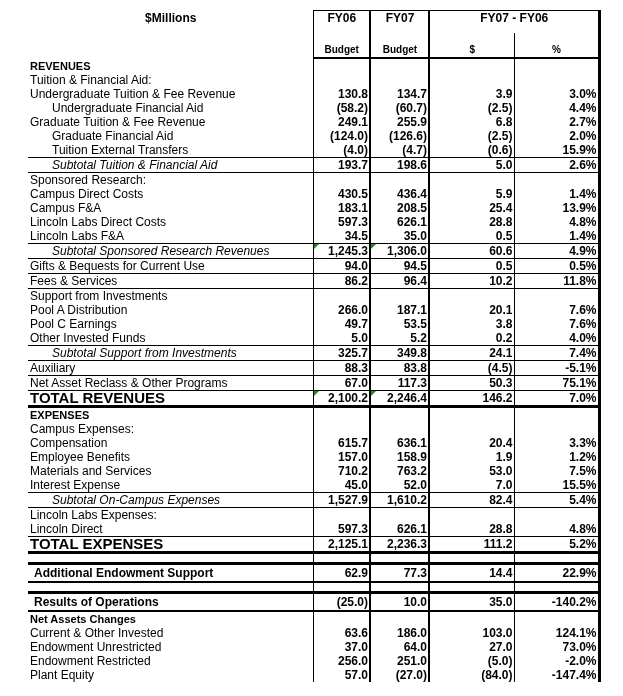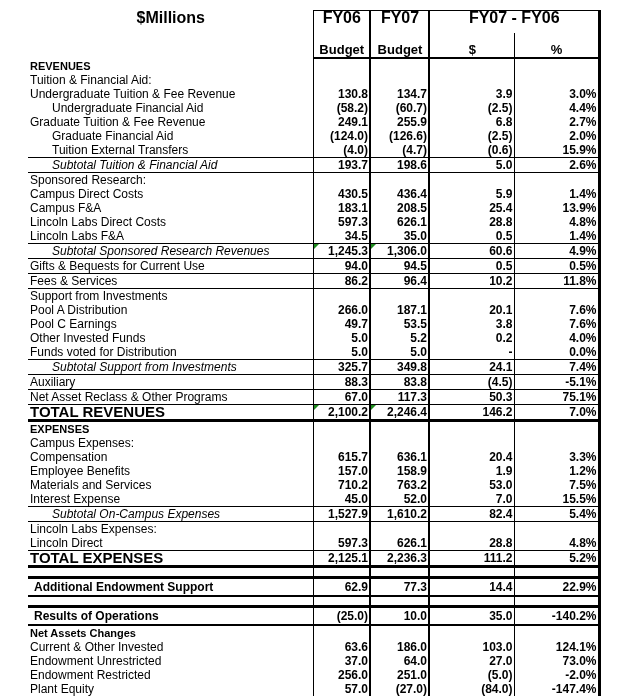--- a/index.html
+++ b/index.html
@@ -10,22 +10,22 @@
   col.c-label { width: 285px; }
   col.c-fy06 { width: 57px; }
   col.c-fy07 { width: 59px; }
   col.c-dol { width: 85px; }
   col.c-pct { width: 85px; }
   td { padding: 0 1px 0 2px; height: 14px; line-height: 14px; font-size: 12px; white-space: nowrap; }
   td.num { text-align: right; font-weight: bold; font-size: 12px; padding-right: 1px; }
   td.v { border-left: 1px solid #000; }
   td.vb { border-left: 2px solid #000; }
   td.last { border-right: 3px solid #000; }
-  tr.hdr1 td { height: 22px; font-weight: bold; font-size: 16px; text-align: center; vertical-align: top; }
-  tr.hdr2 td { height: 24px; font-weight: bold; font-size: 13px; text-align: center; vertical-align: bottom; }
+  tr.hdr1 td { height: 22px; font-weight: bold; font-size: 12px; text-align: center; vertical-align: top; }
+  tr.hdr2 td { height: 24px; font-weight: bold; font-size: 10px; text-align: center; vertical-align: bottom; }
   tr.hdr1 td.top, tr.hdr1 td.topv { border-top: 1px solid #000; }
   td.units { text-align: center; font-weight: bold; font-size: 12px; vertical-align: middle; }
   tr.rule td { border-bottom: 2px solid #000; }
   .section { font-size: 11px; font-weight: bold; }
   .indent { padding-left: 24px; }
   .subtotal-label { font-style: italic; padding-left: 24px; }
   tr.subtotal td { border-top: 1px solid #000; margin-top: 44px; }
   tr.lineTop td { border-top: 1px solid #000; }
   tr.total td { border-top: 1px solid #000; border-bottom: 3px solid #000; }
   tr.total td.lbl { font-size: 15px; font-weight: bold; }
@@ -207,27 +207,20 @@
           <td class="num vb">3.8</td>
           <td class="num v last">7.6%</td>
         </tr>
         <tr>
           <td class="lbl">Other Invested Funds</td>
           <td class="num v">5.0</td>
           <td class="num vb">5.2</td>
           <td class="num vb">0.2</td>
           <td class="num v last">4.0%</td>
         </tr>
-        <tr>
-          <td class="lbl">Funds voted for Distribution</td>
-          <td class="num v">5.0</td>
-          <td class="num vb">5.0</td>
-          <td class="num vb">-</td>
-          <td class="num v last">0.0%</td>
-        </tr>
         <tr class="subtotal">
           <td class="lbl subtotal-label">Subtotal Support from Investments</td>
           <td class="num v">325.7</td>
           <td class="num vb">349.8</td>
           <td class="num vb">24.1</td>
           <td class="num v last">7.4%</td>
         </tr>
         <tr class="lineTop">
           <td class="lbl">Auxiliary</td>
           <td class="num v">88.3</td>

